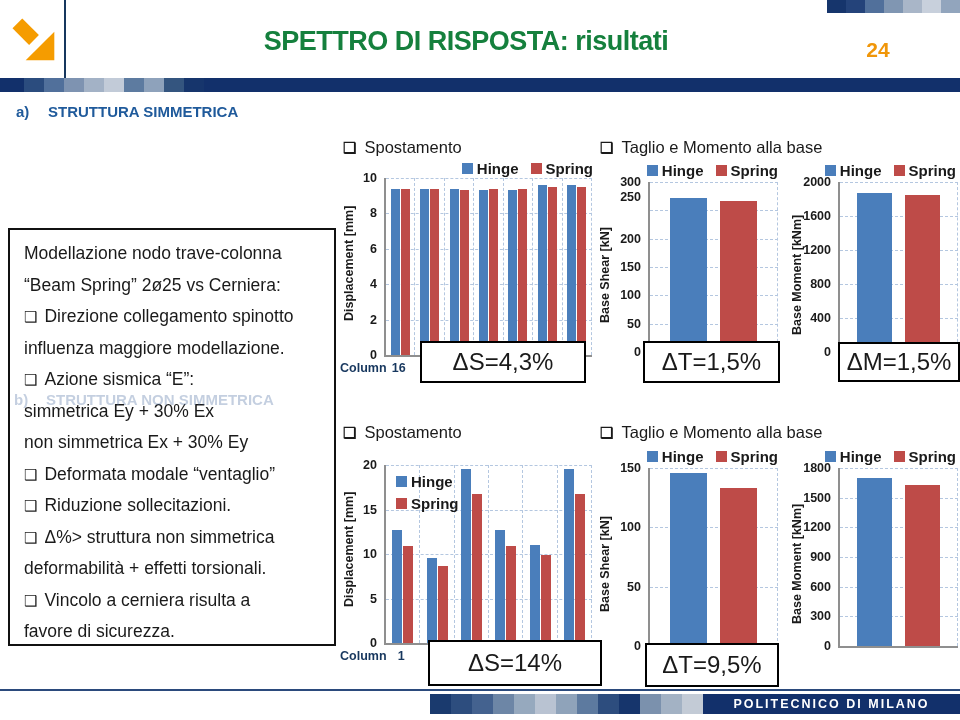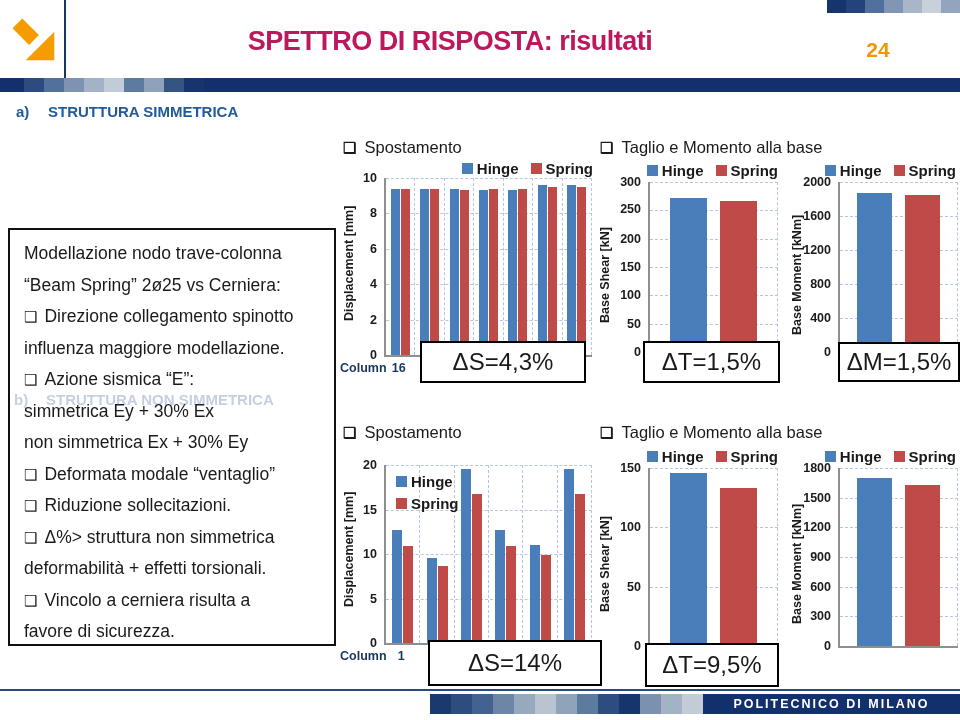--- a/index.html
+++ b/index.html
@@ -3,22 +3,22 @@
 <meta charset="utf-8">
 <style>
   html,body{margin:0;padding:0;background:#e8e8e8;}
   .slide{position:relative;width:960px;height:720px;background:#fff;overflow:hidden;
          font-family:"Liberation Sans",sans-serif;color:#1a1a1a;}
   
   .top-strip{position:absolute;top:0;left:827px;height:13px;display:flex;}
   .top-strip span{width:19px;height:13px;display:block;}
   .vline{position:absolute;left:64px;top:0;width:2px;height:78px;background:#17375e;}
   .arrow-wrap{position:absolute;left:10px;top:16px;width:48px;height:48px;}
-  .slide-title{position:absolute;left:150px;top:26px;width:600px;text-align:center;
-               font-size:27px;font-weight:bold;color:#be185d;letter-spacing:-0.5px;}
+  .slide-title{position:absolute;left:166px;top:26px;width:600px;text-align:center;
+               font-size:27px;font-weight:bold;color:#15803d;letter-spacing:-0.5px;}
   .page-number{position:absolute;left:848px;top:38px;width:60px;text-align:center;
                font-size:21px;font-weight:bold;color:#f09609;}
   .header-band{position:absolute;left:0;top:78px;width:960px;height:14px;background:#12306b;}
   .header-band .squares{position:absolute;left:24px;top:0;height:14px;display:flex;}
   .header-band .squares span{width:20px;height:14px;display:block;}
   .section-a{position:absolute;left:16px;top:103px;font-size:15px;font-weight:bold;color:#1f5a9b;}
   .section-a .pfx{display:inline-block;width:32px;}
   
   .ghost-b{position:absolute;left:14px;top:391px;z-index:3;font-size:15px;font-weight:bold;
            color:rgba(70,105,160,0.32);}
@@ -223,21 +223,21 @@
         <div class="grid-h" style="top: 0px;"></div>
         <div class="grid-v" style="left: 127px;"></div>
         <div class="bar" style="left: 20px; width: 37px; height: 153.567px; background: rgb(74, 126, 187);"></div>
         <div class="bar" style="left: 70px; width: 37px; height: 151.3px; background: rgb(190, 75, 72);"></div>
       </div>
   <div class="ytick" style="top: 183px; width: 43px;">0</div>
       <div class="ytick" style="top: 154.667px; width: 43px;">50</div>
       <div class="ytick" style="top: 126.333px; width: 43px;">100</div>
       <div class="ytick" style="top: 98px; width: 43px;">150</div>
       <div class="ytick" style="top: 69.6667px; width: 43px;">200</div>
-      <div class="ytick" style="top: 40px; width: 43px;">250</div>
+      <div class="ytick" style="top: 28px; width: 43px;">250</div>
       <div class="ytick" style="top: 13px; width: 43px;">300</div>
       <div class="legend above-right">
         <div class="lgi">
           <span class="lgsq" style="background: rgb(74, 126, 187);"></span>
           <span>Hinge</span>
         </div>
         <div class="lgi">
           <span class="lgsq" style="background: rgb(190, 75, 72);"></span>
           <span>Spring</span>
         </div>

